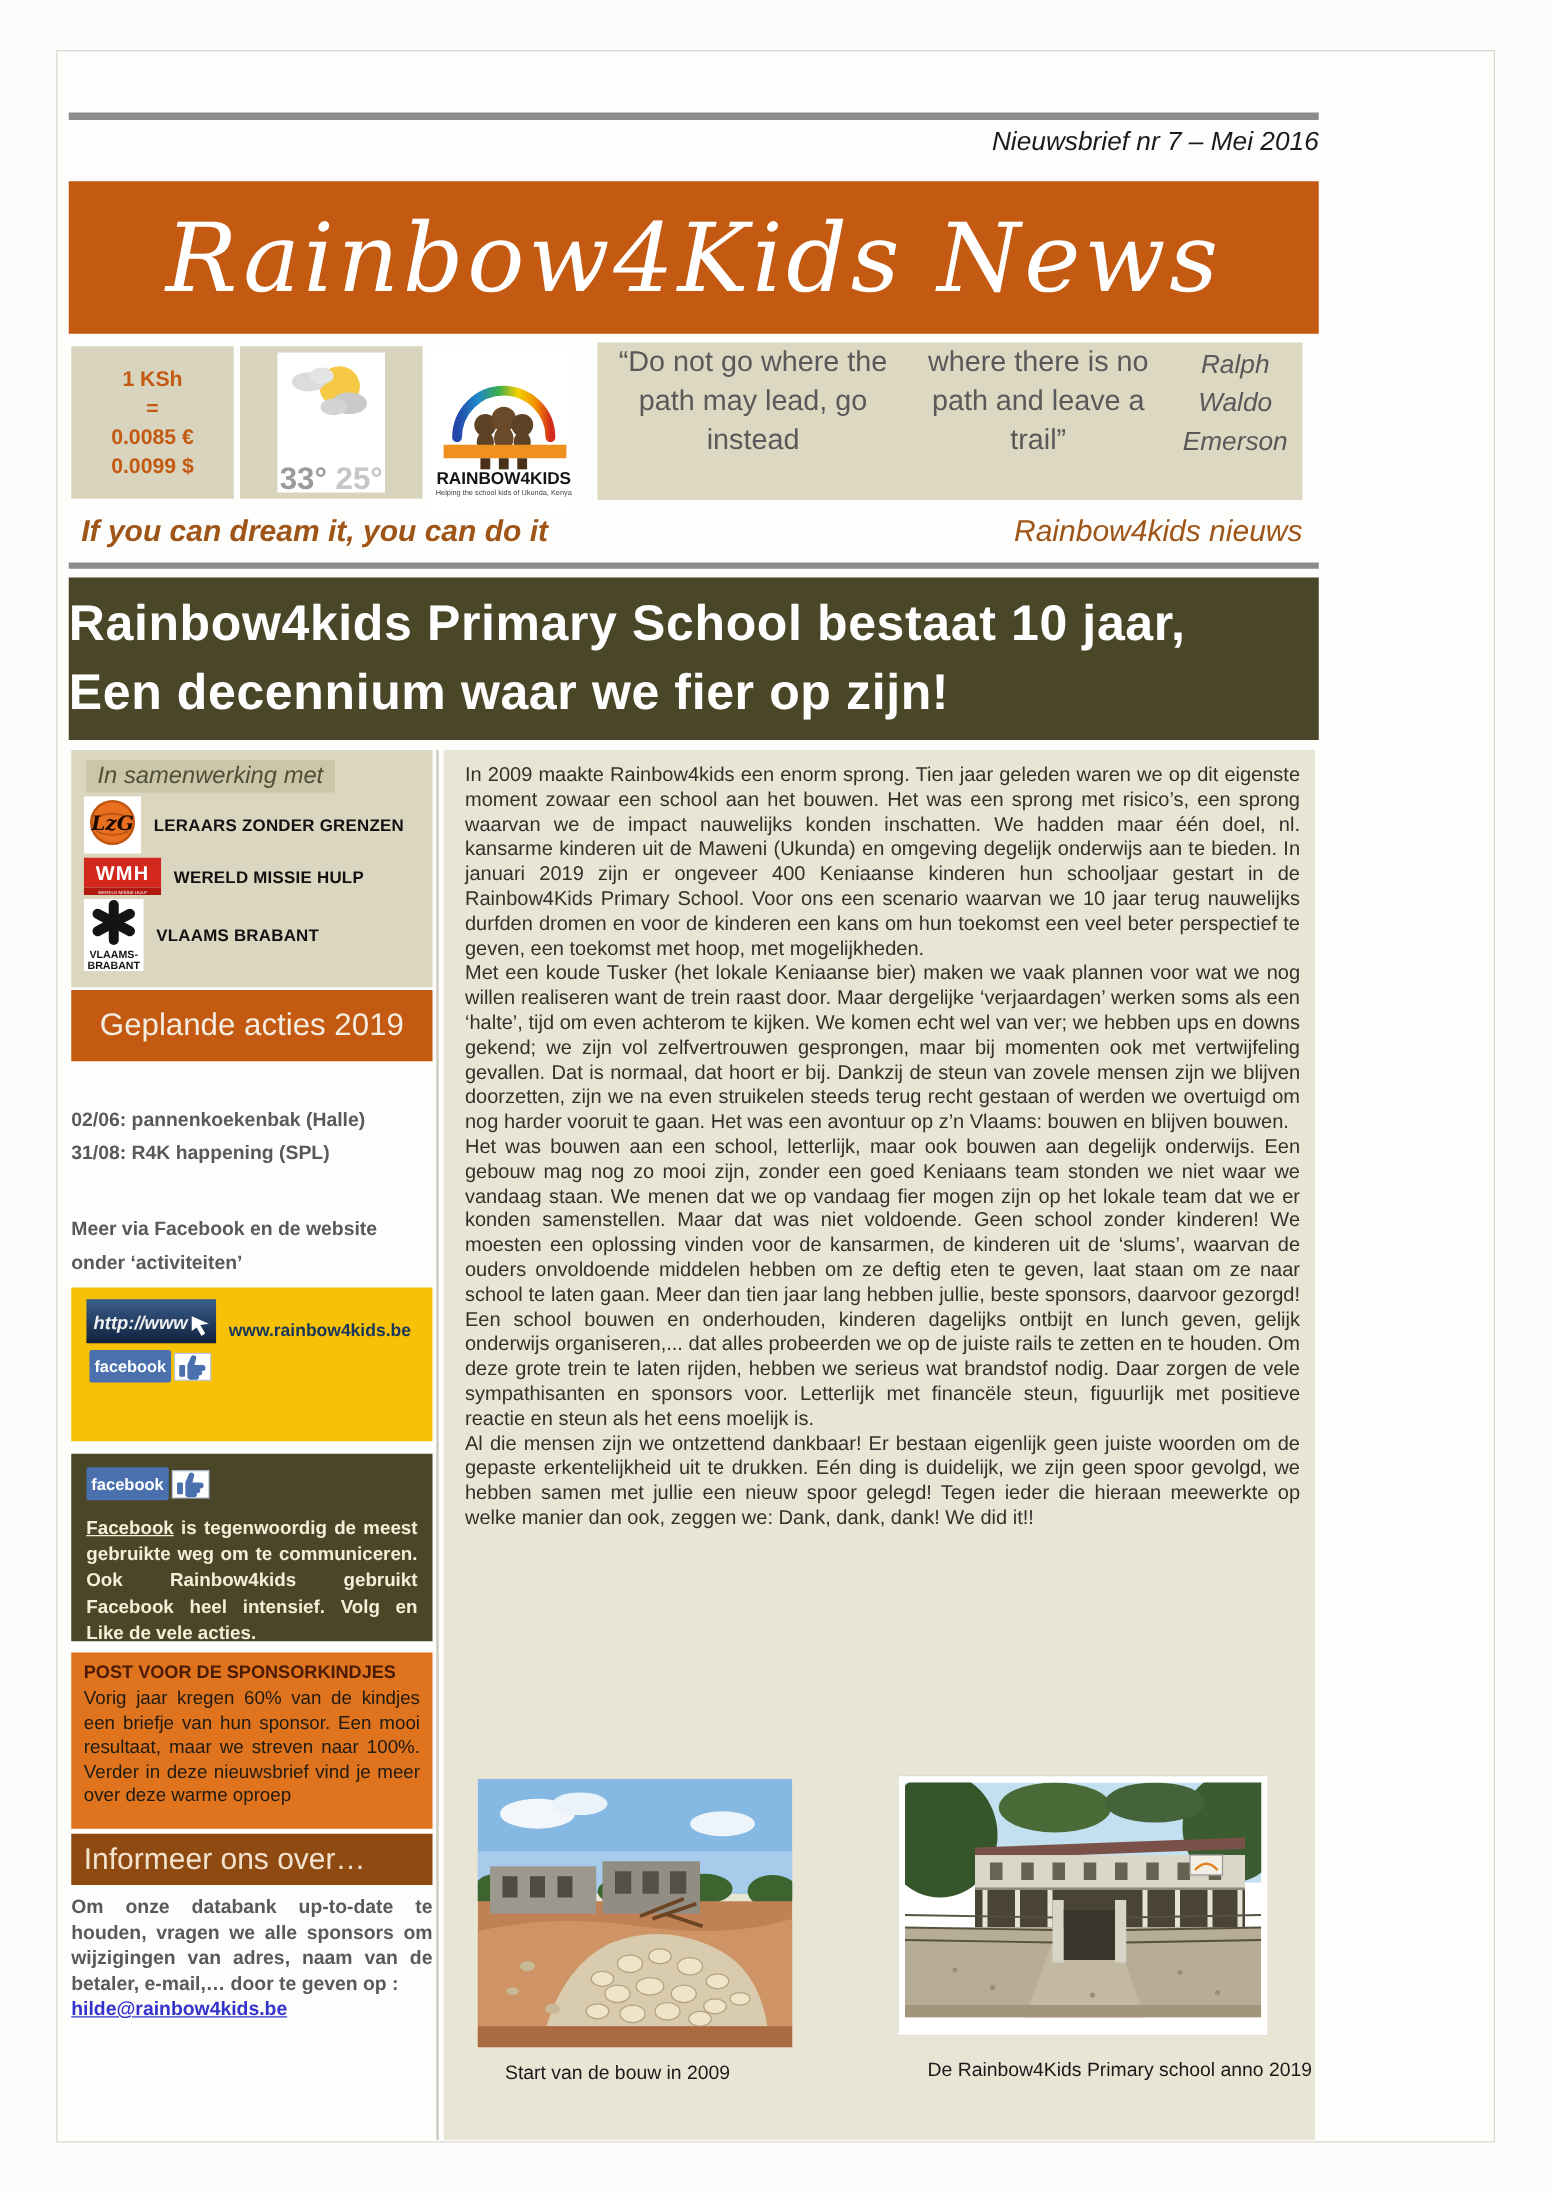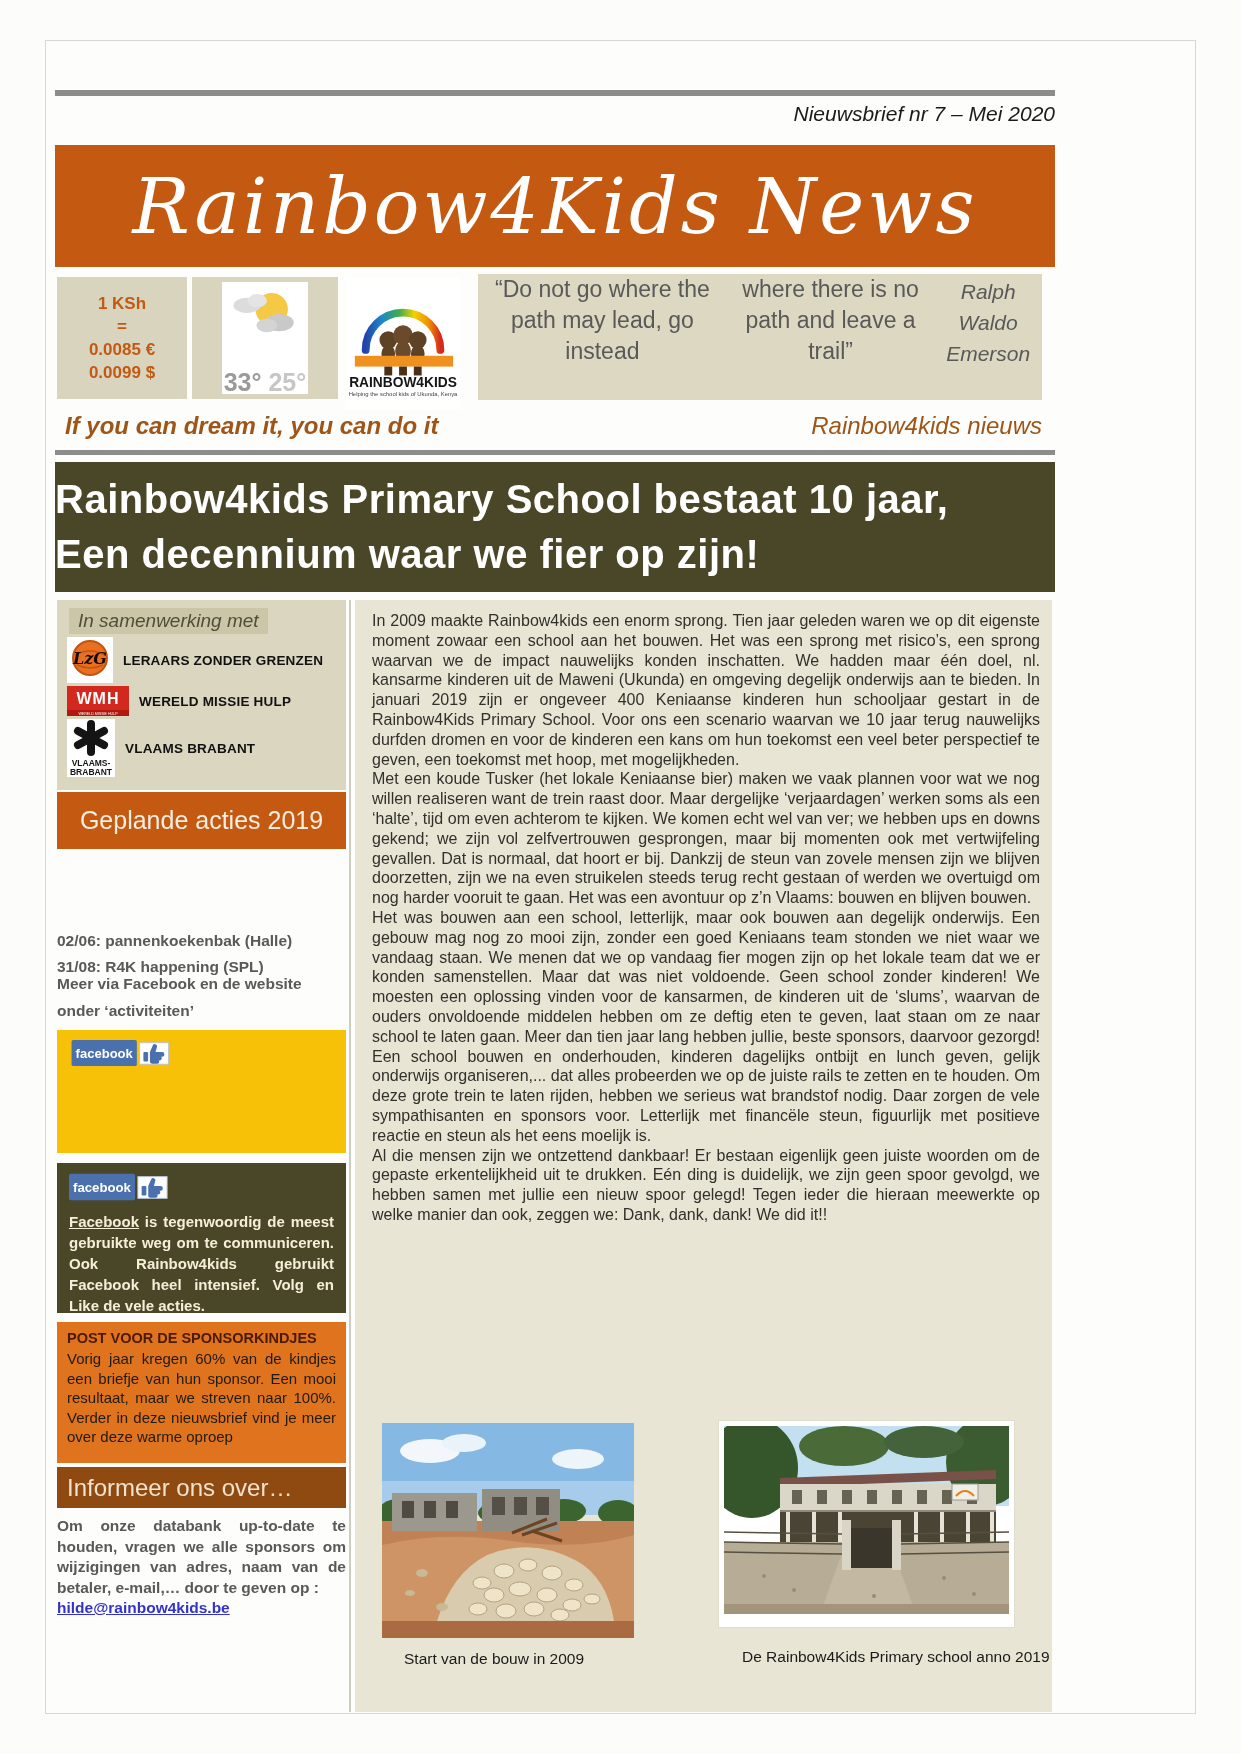--- a/index.html
+++ b/index.html
@@ -75,21 +75,21 @@
   .partners-heading{
     display:inline-block;background:#CBC6A8;color:#4F4E38;
     font-style:italic;font-size:19px;padding:2px 9px;margin-left:2px;
   }
   .partner-row{display:flex;align-items:center;gap:10px;margin-top:3px;}
   .partner-name{font-size:13.5px;font-weight:bold;color:#111111;letter-spacing:0.2px;}
   #actions-title{
     top:792px;height:57px;background:#C45911;color:#F4EDE1;font-size:25px;
     display:flex;align-items:center;justify-content:center;
   }
-  #action-items{top:884px;color:#595959;font-weight:bold;font-size:15.5px;line-height:26px;margin-top:44px;}
+  #action-items{top:884px;color:#595959;font-weight:bold;font-size:15.5px;line-height:26px;}
   #actions-more{top:970px;color:#595959;font-weight:bold;font-size:15.5px;line-height:27px;}
   #links-panel{top:1030px;height:123px;background:#F7C108;padding:9px 12px;}
   .link-row{display:flex;align-items:flex-end;gap:10px;margin-bottom:4px;}
   .link-label{color:#17365D;font-weight:bold;font-size:14px;line-height:21px;}
   #fb-panel{
     top:1163px;height:150px;background:#4A4728;color:#F5EFD9;
     padding:9px 12px;font-weight:bold;font-size:15px;
   }
   #fb-panel .note{margin-top:6px;line-height:21px;text-align:justify;}
   #fb-panel .fb-lead{text-decoration:underline;color:#F5EFD9;}
@@ -120,21 +120,21 @@
   .caption{font-size:15.5px;color:#1A1A1A;white-space:nowrap;}
   #caption1{left:404px;top:1650px;}
   #caption2{left:742px;top:1648px;}
 </style>
 </head>
 <body>
 
 <div class="abs page-border"></div>
 
 <div class="abs rule" id="rule-top"></div>
-<div class="abs" id="issue">Nieuwsbrief nr 7 – Mei 2020</div>
+<div class="abs" id="issue">Nieuwsbrief nr 7 – Mei 2016</div>
 
 <div class="abs" id="banner">
   <span class="masthead">Rainbow4Kids News</span>
 </div>
 
 <div class="abs card" id="exchange-card">
   <span>1 KSh</span>
   <span>=</span>
   <span>0.0085 €</span>
   <span>0.0099 $</span>
@@ -246,20 +246,34 @@
   <div>31/08: R4K happening (SPL)</div>
 </div>
 
 <div class="abs side" id="actions-more">
   <div>Meer via Facebook en de website</div>
   <div>onder ‘activiteiten’</div>
 </div>
 
 <div class="abs side" id="links-panel">
   <div class="link-row">
+    <svg width="104" height="36" viewBox="0 0 106 36">
+      <defs>
+        <linearGradient id="hg" x1="0" y1="0" x2="0" y2="1">
+          <stop offset="0" stop-color="#3A5F8C"></stop>
+            <stop offset="1" stop-color="#10203C"></stop>
+        </linearGradient>
+      </defs>
+      <rect width="106" height="36" fill="url(#hg)"></rect>
+      <text x="6" y="24" font-size="15" font-weight="bold" font-style="italic" fill="#F0F0F0">http://www</text>
+      <polygon points="86,14 100,20 93,21 97,28 94,30 90,23 86,26" fill="#FFFFFF"></polygon>
+    </svg>
+    <span class="link-label">www.rainbow4kids.be</span>
+  </div>
+  <div class="link-row">
     <svg width="104" height="28" viewBox="0 0 106 30">
       <rect x="0" y="1" width="70" height="28" rx="2" fill="#4A71AE"></rect>
       <text x="35" y="20" text-anchor="middle" font-size="14" font-weight="bold" fill="#FFFFFF">facebook</text>
       <rect x="73" y="4" width="31" height="23" fill="#FFFFFF" stroke="#B9C4DC"></rect>
       <g fill="#4A71AE">
         <rect x="77" y="14" width="5" height="10" rx="1"></rect>
         <path d="M84 14 l3 -7 a2.4 2.4 0 0 1 4.6 1.2 L90 14 h7 a2.5 2.5 0 0 1 0 5 h-1 a2.3 2.3 0 0 1 -1.5 4 h-1 a2.2 2.2 0 0 1 -2 3.5 h-5 a3 3 0 0 1 -2.5 -1.8 z"></path>
       </g>
     </svg>
   </div>

